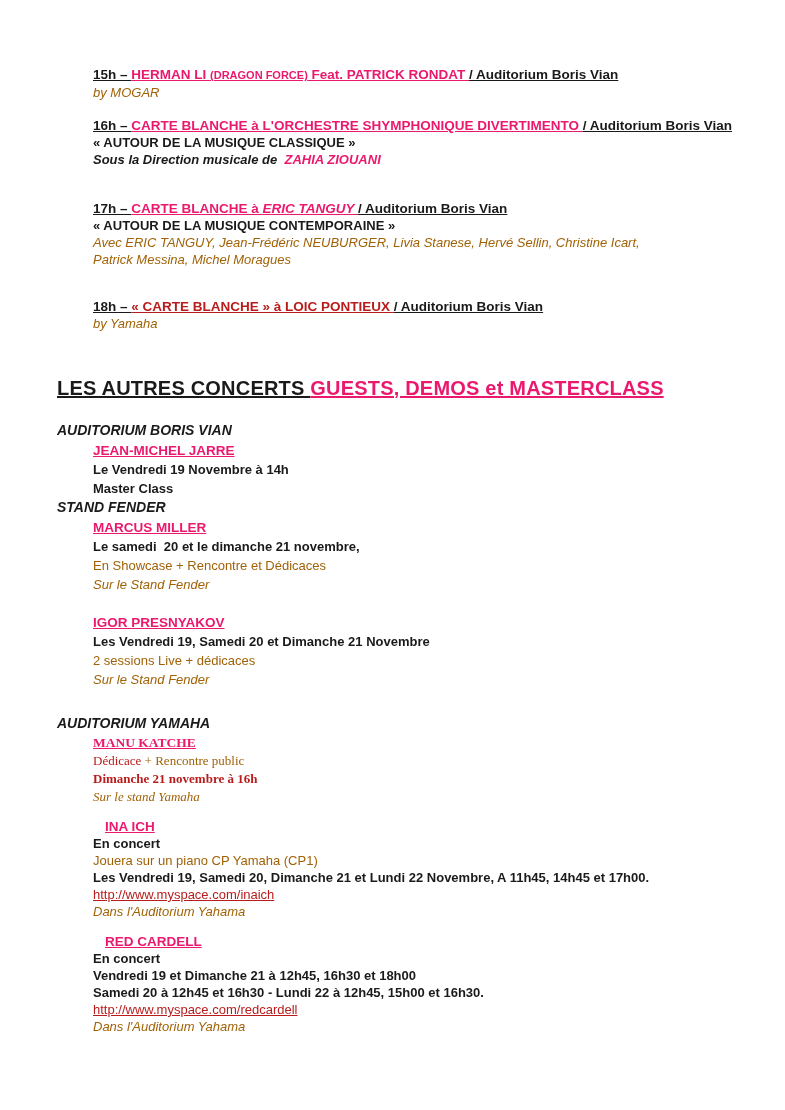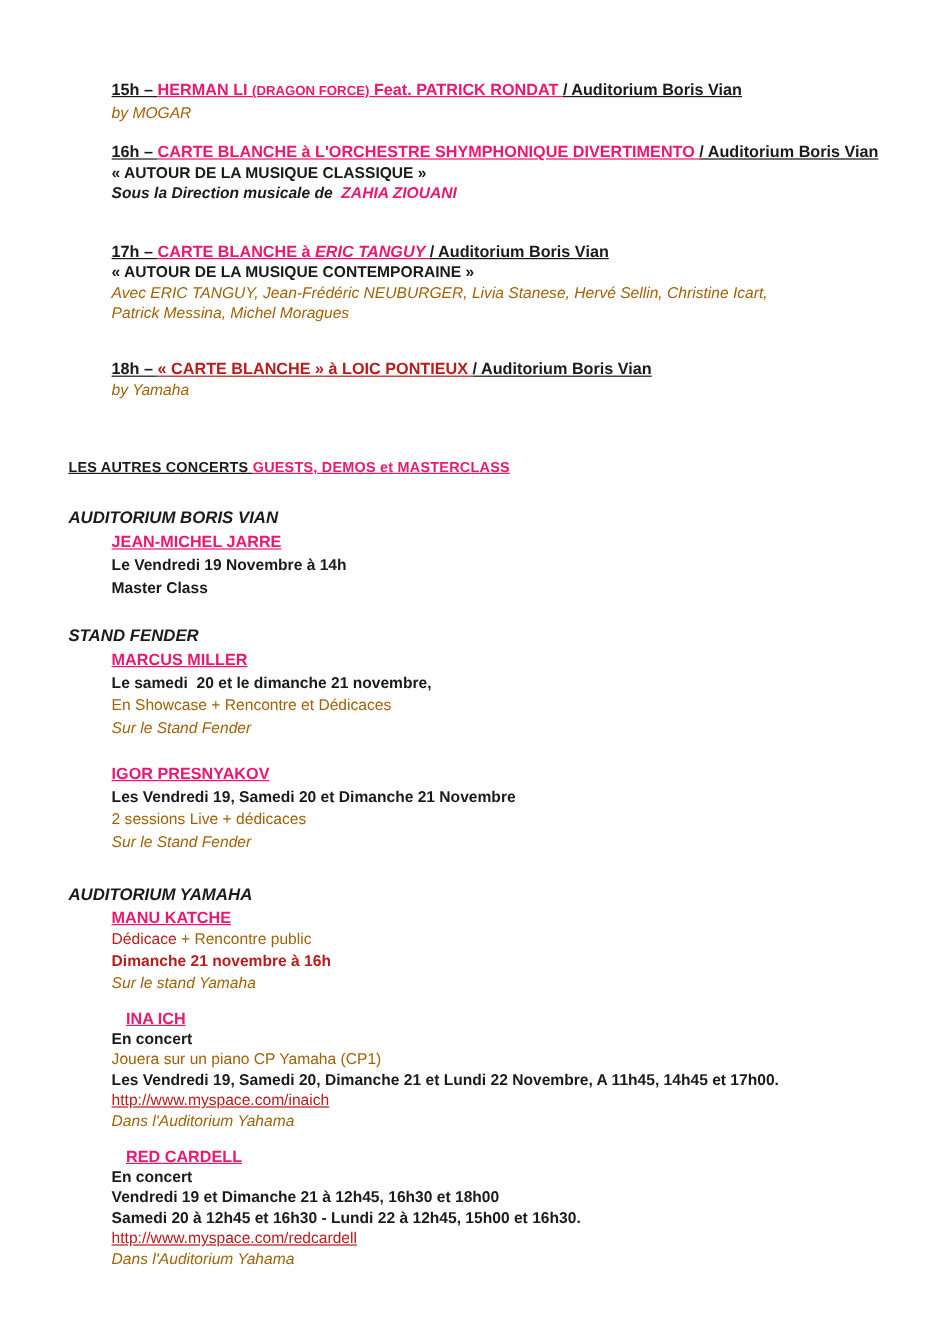--- a/index.html
+++ b/index.html
@@ -18,35 +18,35 @@
   .gray{color:#a16207;}
   .sm{font-size:11px;}
   .pre{white-space:pre-wrap;}
   .h{font-size:13.5px;line-height:17px;}
   .ln{line-height:17px;}
   .sched{margin-left:36px;}
   .entry-1{margin-bottom:16px;}
   .entry-2{margin-bottom:32px;}
   .entry-3{margin-bottom:30px;}
   .entry-4{margin-bottom:44px;}
-  .main-heading{font-size:12px;font-weight:bold;line-height:24px;margin-bottom:21px;letter-spacing:.2px;}
-  .venue{margin-bottom:21px;}
+  .main-heading{font-size:20px;font-weight:bold;line-height:24px;margin-bottom:21px;letter-spacing:.2px;}
+  .venue{}
   .venue-yamaha{margin-bottom:12px;}
   .venue-fender{margin-bottom:25px;}
   .venue-title{font-size:14px;font-weight:bold;font-style:italic;line-height:19px;margin-bottom:1px;}
   .artist{margin-left:36px;margin-bottom:19px;}
   .artist:last-child{margin-bottom:0;}
   .artist .name{font-size:13.5px;line-height:19px;}
   .lh19 .ln{line-height:19px;}
   .lh18 .ln{line-height:18px;}
   .lh17 .ln{line-height:17px;}
   .lh18 .name{line-height:18px;}
   .lh17 .name{line-height:17px;padding-left:12px;}
   .artist-ina{margin-bottom:13px;}
-  .artist-manu{margin-bottom:12px;}
+  .artist-manu{margin-bottom:12px;font-family:Liberation Serif, serif;}
 </style>
 </head>
 <body>
 
 <div class="page">
 
   <section class="sched">
 
     <div class="entry-1">
       <p class="h"><span class="b u">15h – </span><span class="b u pink">HERMAN LI </span><span class="b u pink sm">(DRAGON FORCE)</span><span class="b u pink"> Feat. PATRICK RONDAT </span><span class="b u">/ Auditorium Boris Vian</span></p>

